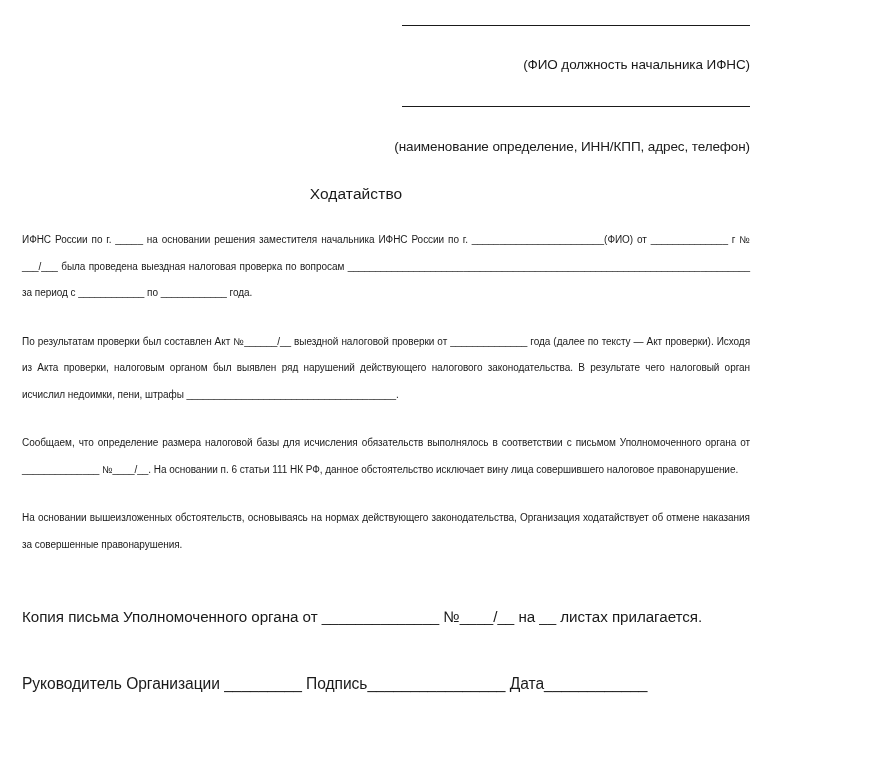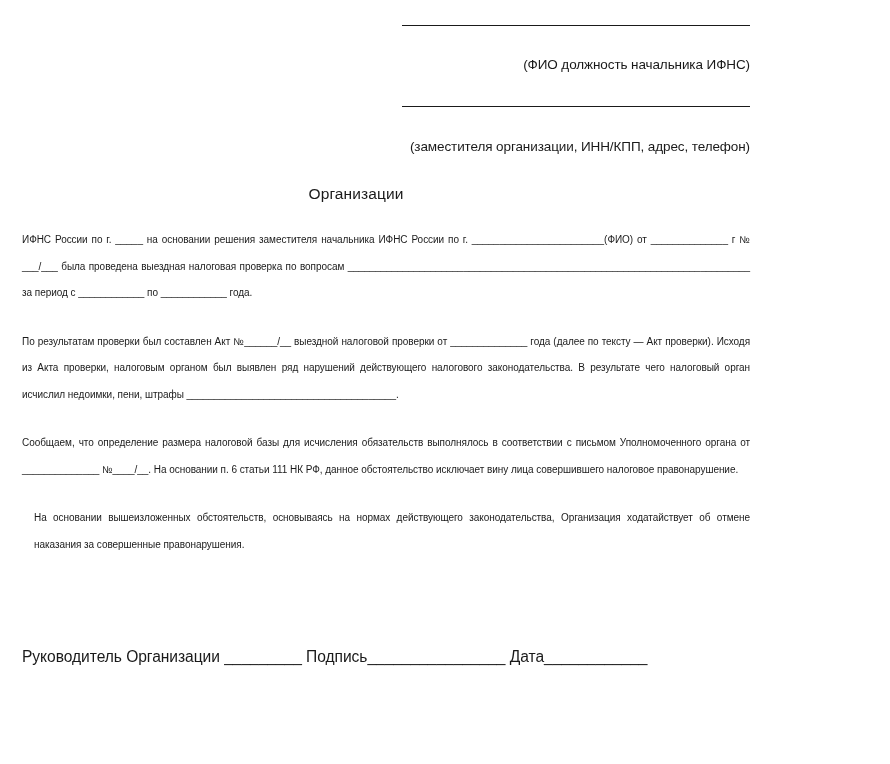--- a/index.html
+++ b/index.html
@@ -68,21 +68,21 @@
     padding-top: 22px;
   }
   p.para {
     margin: 0 0 22px 0;
     font-size: 10px;
     line-height: 26.5px;
     text-align: justify;
     text-justify: inter-word;
     letter-spacing: -0.05px;
   }
-  p.para.last-block { margin-bottom: 0; margin-left: 12px; }
+  p.para.last-block { margin-bottom: 0; }
 
   p.plain {
     margin: 0;
     font-size: 15.2px;
     line-height: 26.5px;
     text-align: left;
     letter-spacing: -0.05px;
     white-space: nowrap;
   }
 
@@ -101,36 +101,37 @@
 
 <div class="page">
 
   <div class="header-block hb1">
     <span class="rule rule-wide"></span>
     <span class="caption">(ФИО должность начальника ИФНС)</span>
   </div>
 
   <div class="header-block hb2">
     <span class="rule rule-wide"></span>
-    <span class="caption">(заместителя организации, ИНН/КПП, адрес, телефон)</span>
+    <span class="caption">(наименование определение, ИНН/КПП, адрес, телефон)</span>
   </div>
 
-  <div class="doc-title">Организации</div>
+  <div class="doc-title">Ходатайство</div>
 
   <div class="body-wrap">
 
     <p class="para">ИФНС России по г. _____ на основании решения заместителя начальника ИФНС России по г. ________________________(ФИО) от ______________ г № ___/___ была проведена выездная налоговая проверка по вопросам _________________________________________________________________________ за период с ____________ по ____________ года.</p>
 
     <p class="para">По результатам проверки был составлен Акт №______/__ выездной налоговой проверки от ______________ года (далее по тексту — Акт проверки). Исходя из Акта проверки, налоговым органом был выявлен ряд нарушений действующего налогового законодательства. В результате чего налоговый орган исчислил недоимки, пени, штрафы ______________________________________.</p>
 
     <p class="para">Сообщаем, что определение размера налоговой базы для исчисления обязательств выполнялось в соответствии с письмом Уполномоченного органа от ______________ №____/__.  На основании п. 6 статьи 111 НК РФ, данное обстоятельство исключает вину лица совершившего налоговое правонарушение.</p>
 
     <p class="para last-block">На основании вышеизложенных обстоятельств, основываясь на нормах действующего законодательства, Организация ходатайствует об отмене наказания за совершенные правонарушения.</p>
 
     <div class="gap-lg"></div>
 
+    <p class="plain">Копия письма Уполномоченного органа от ______________ №____/__ на __ листах прилагается.</p>
 
     <div class="gap-xl"></div>
 
     <div class="signature-row">Руководитель Организации _________ Подпись________________ Дата____________</div>
   </div>
 
 </div>
 
 </body></html>

